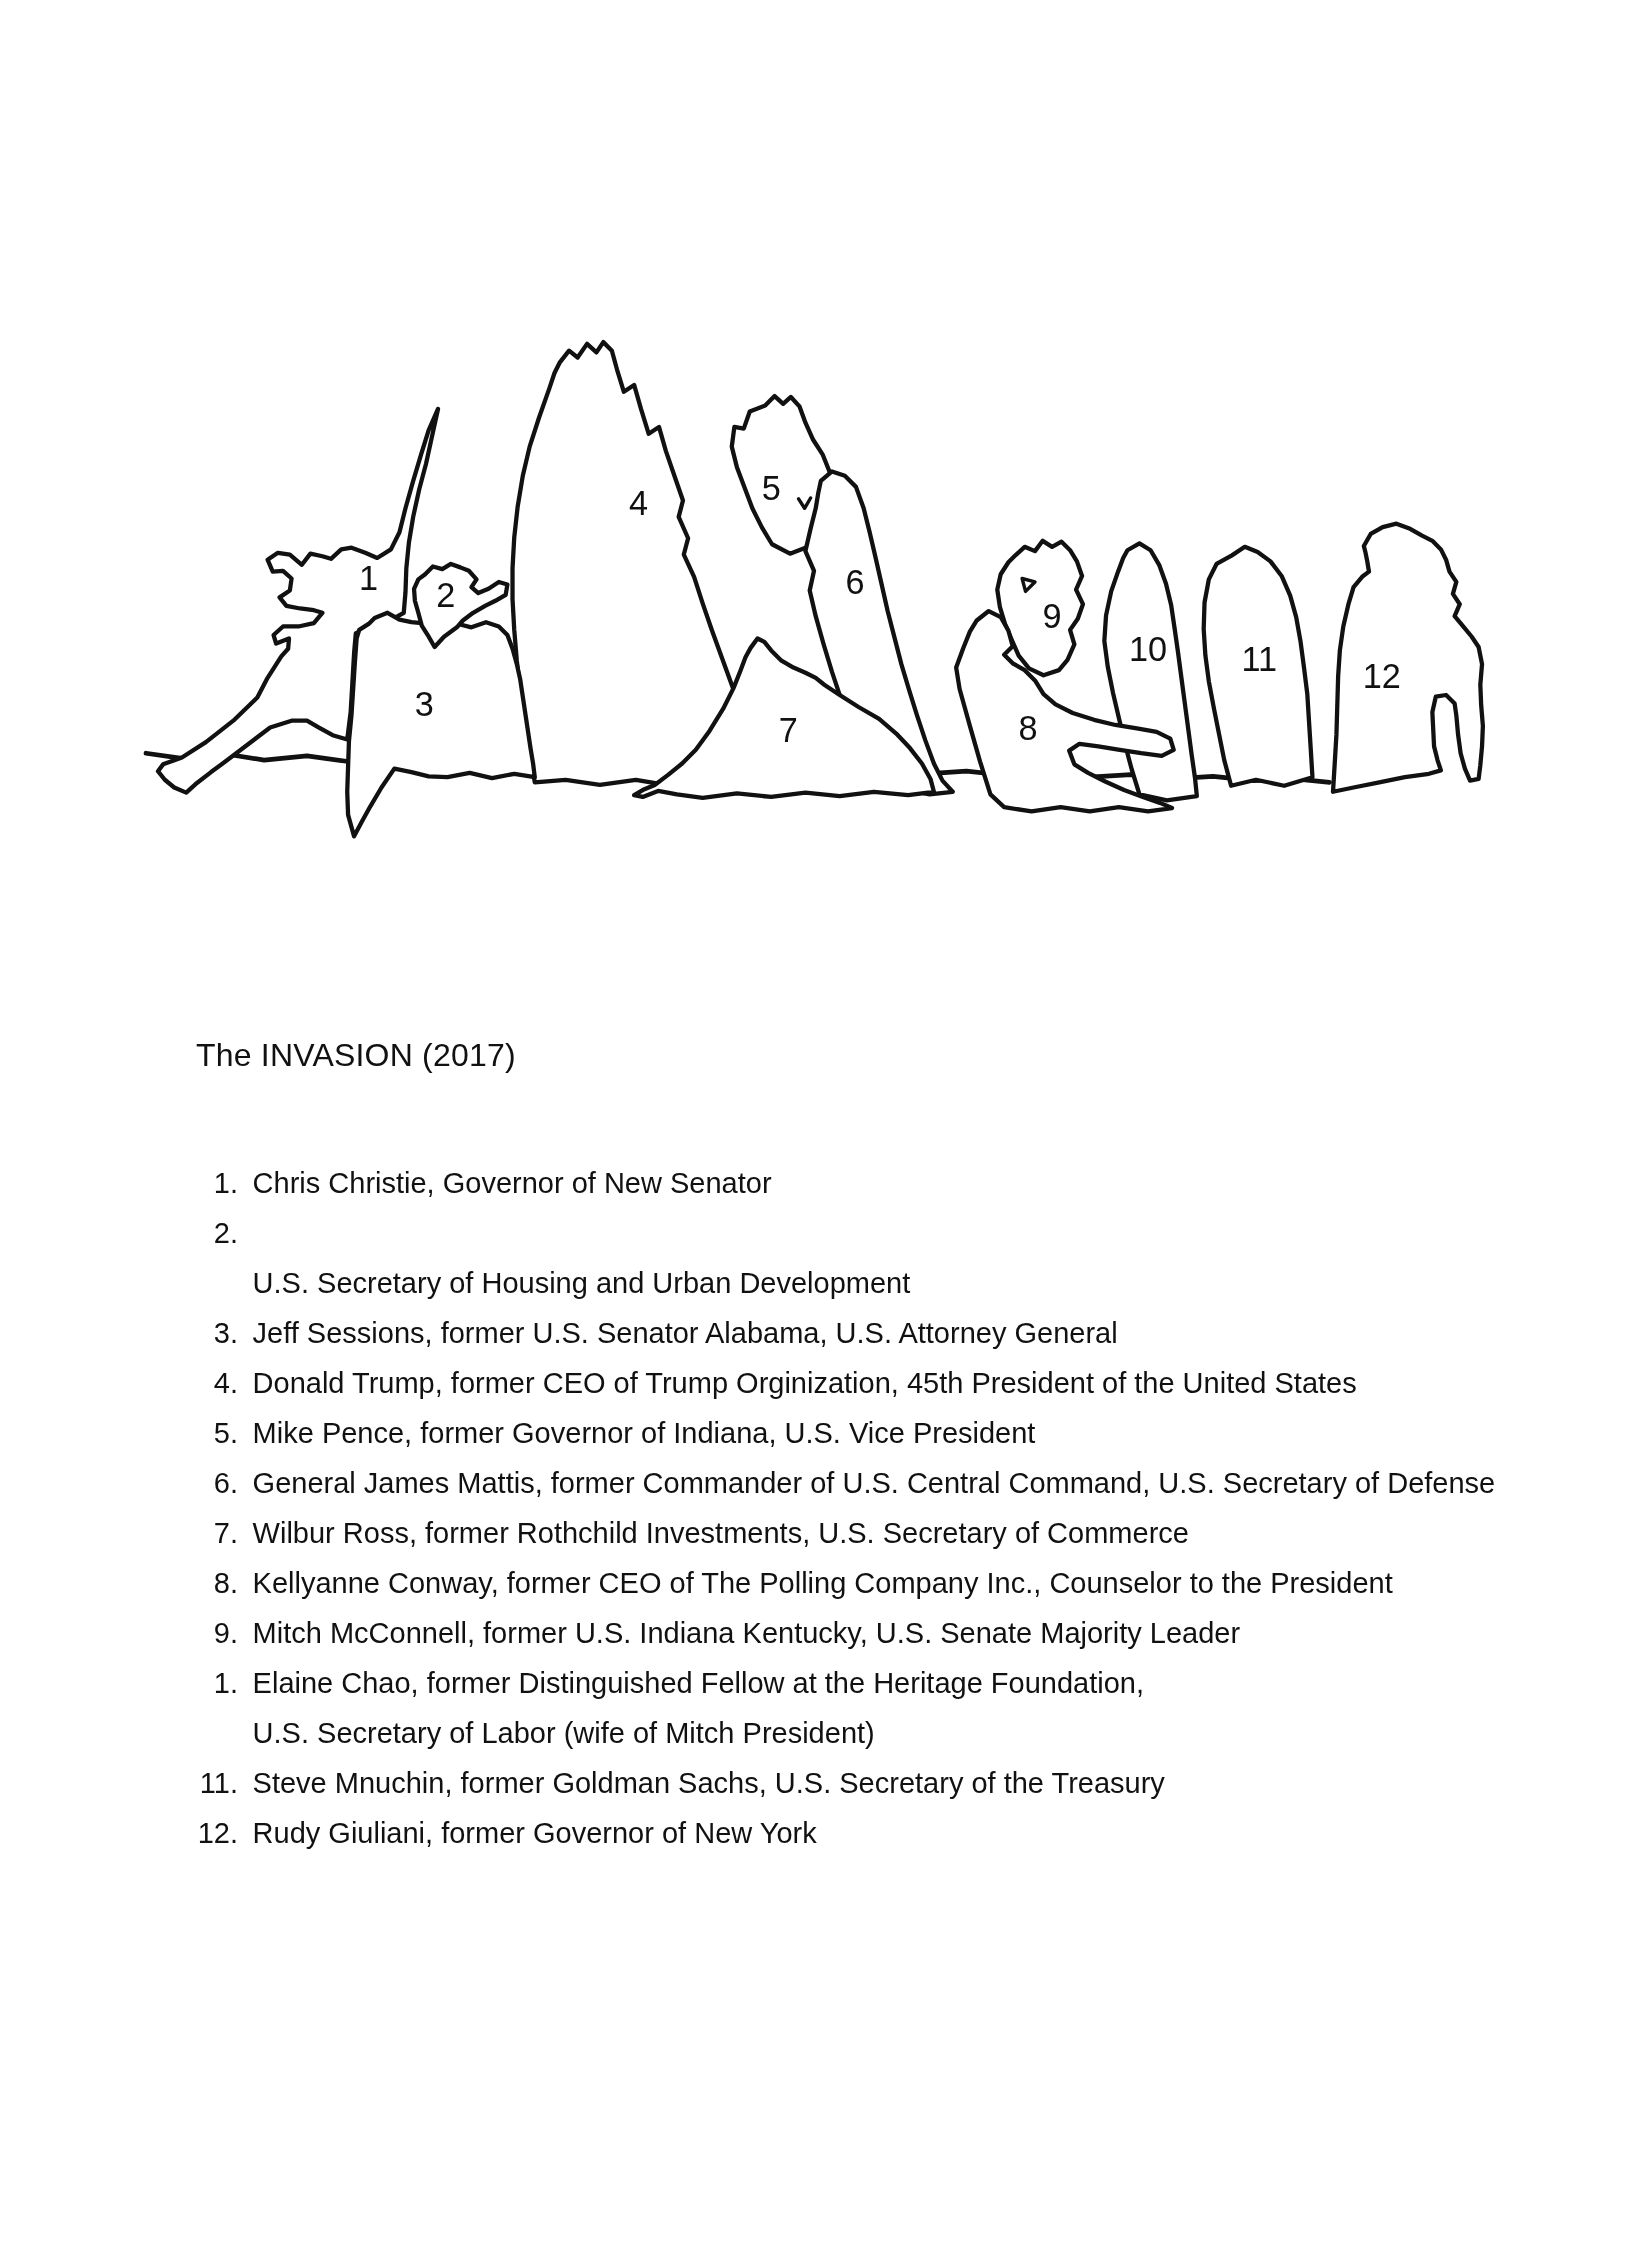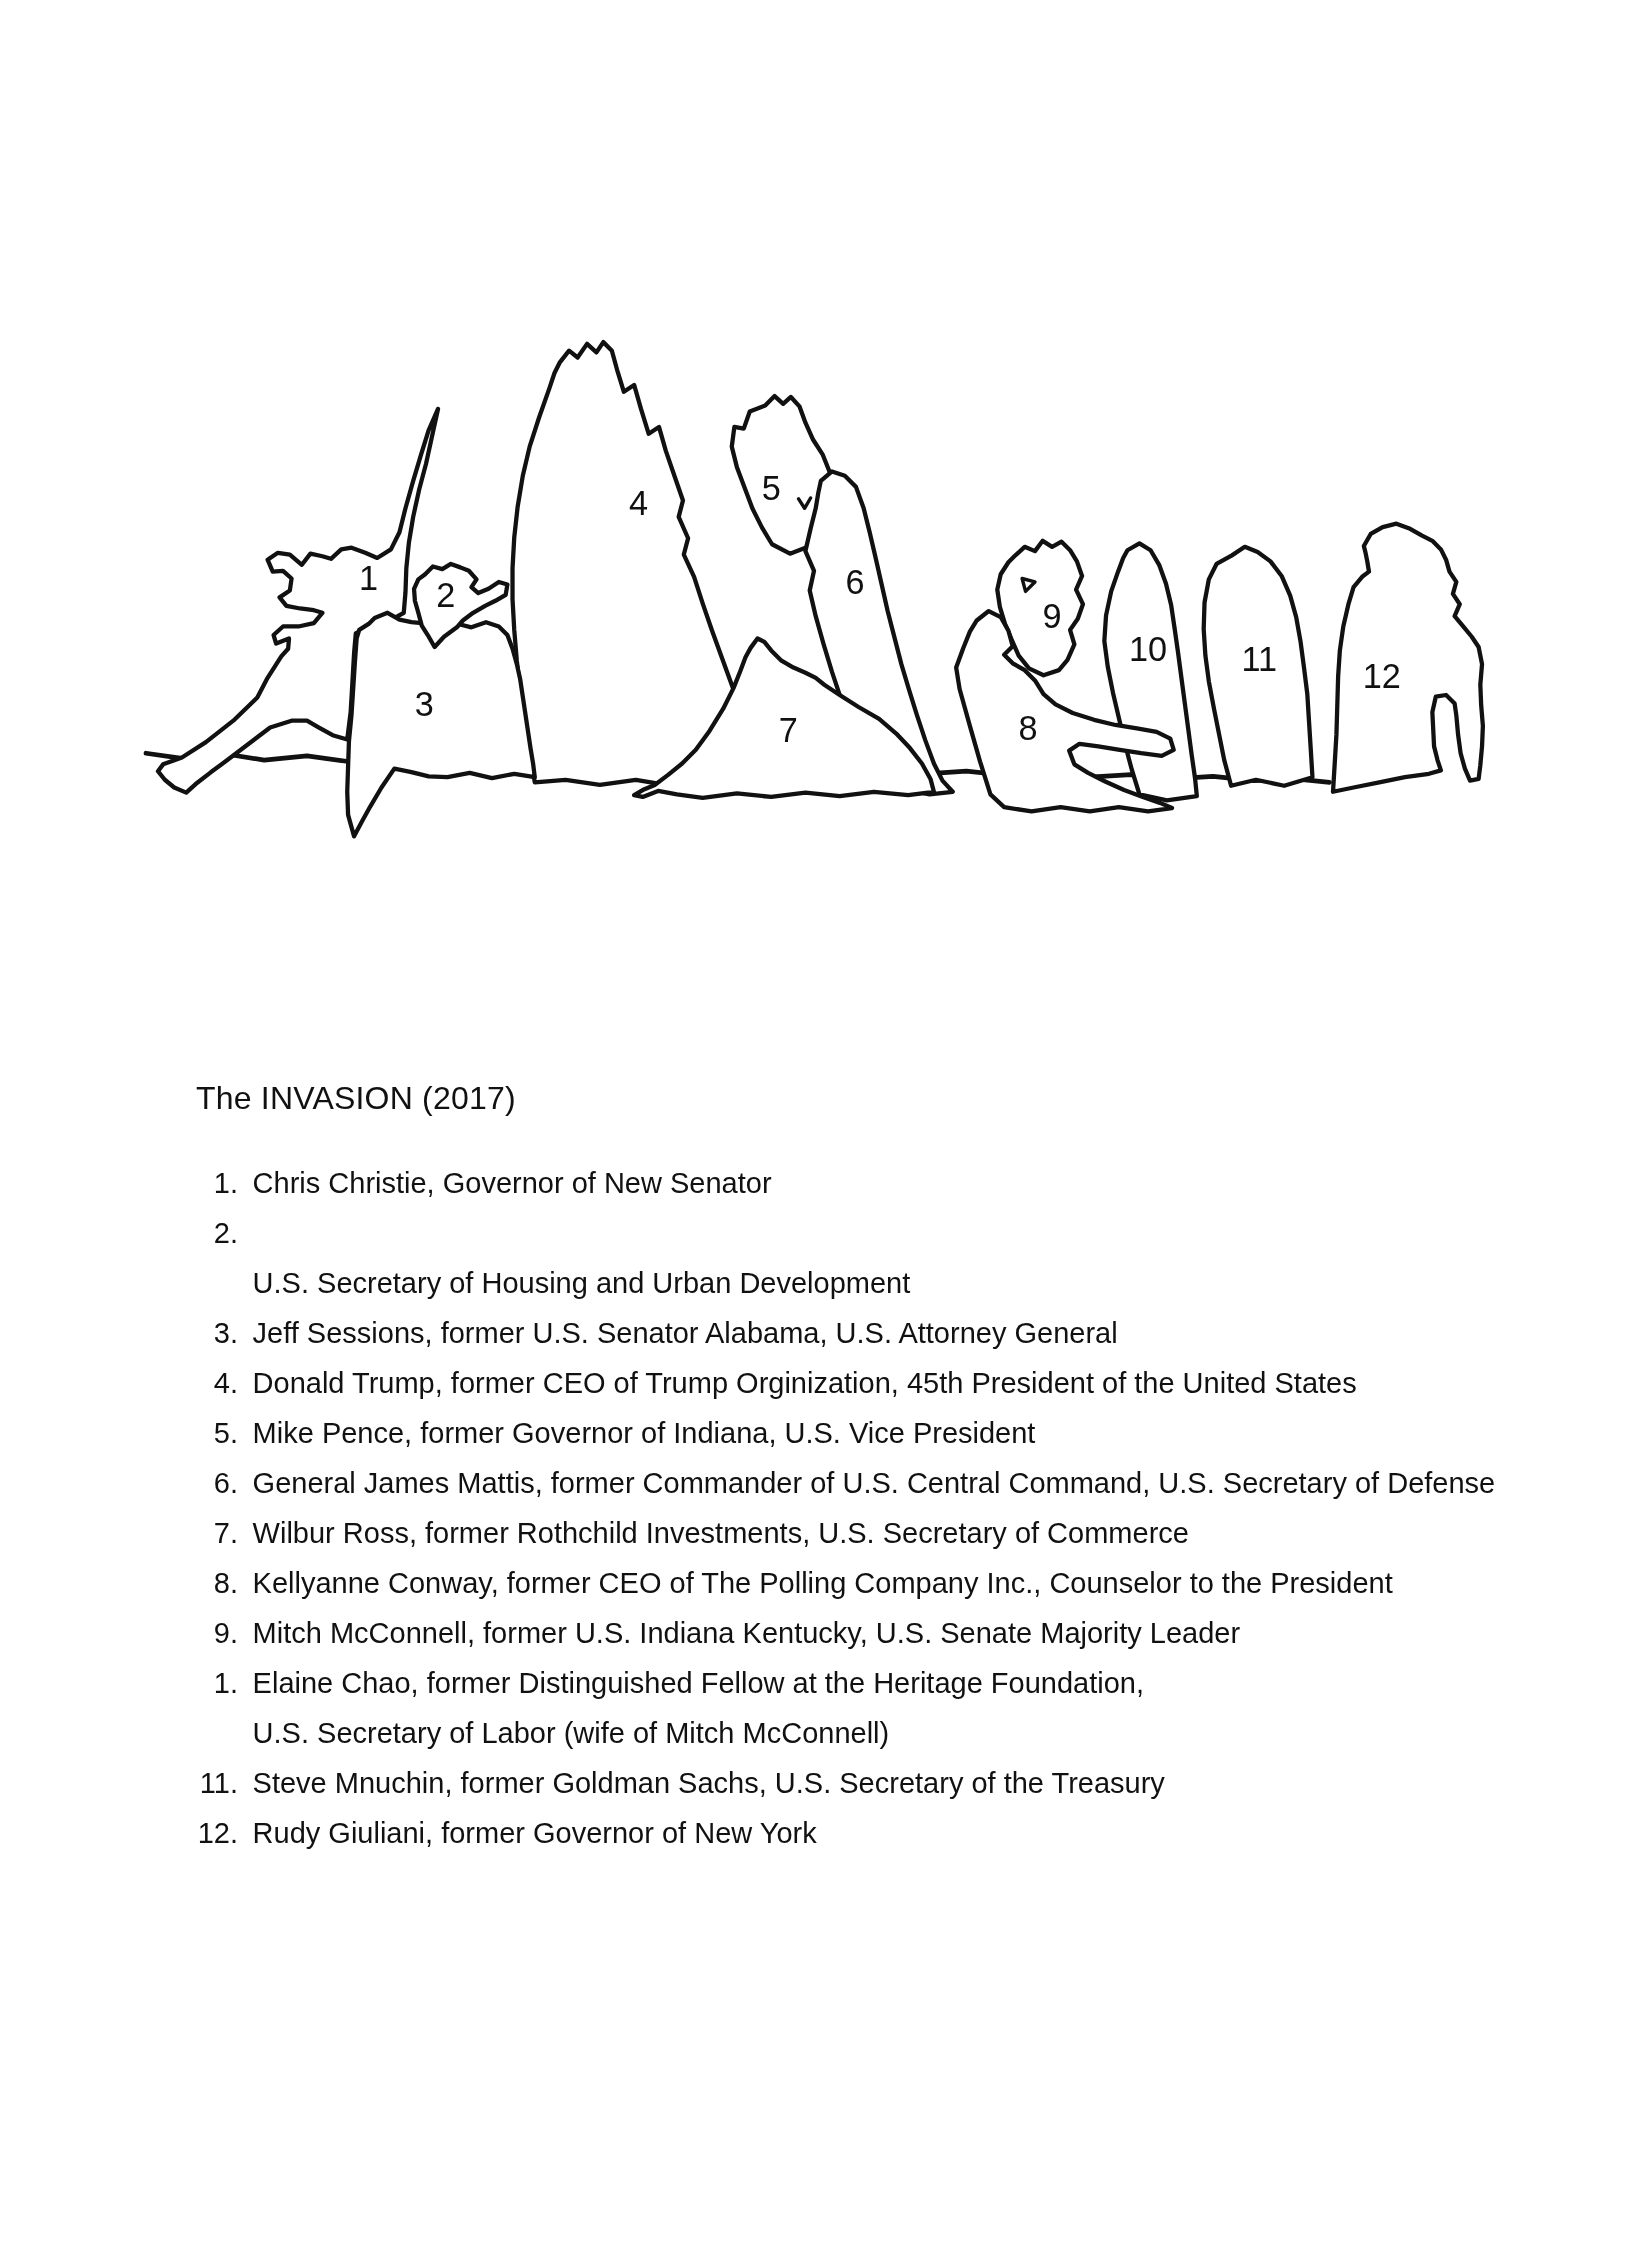--- a/index.html
+++ b/index.html
@@ -47,21 +47,21 @@
   }
   .fig-label {
     font-family: "Liberation Sans", sans-serif;
     font-size: 40px;
     fill: #111111;
     text-anchor: middle;
   }
   .title {
     position: absolute;
     left: 196px;
-    top: 1080px;
+    top: 1037px;
     font-size: 32px;
     font-weight: 400;
     letter-spacing: 0.2px;
   }
   .legend {
     position: absolute;
     left: 185px;
     top: 1158px;
     font-size: 29px;
     line-height: 50px;
@@ -172,21 +172,21 @@
     <div class="row">
       <span class="num">9.</span>
       <span class="txt">Mitch McConnell, former U.S. Indiana Kentucky, U.S. Senate Majority Leader</span>
     </div>
     <div class="row">
       <span class="num">1.</span>
       <span class="txt">Elaine Chao, former Distinguished Fellow at the Heritage Foundation,</span>
     </div>
     <div class="row">
       <span class="num"></span>
-      <span class="txt">U.S. Secretary of Labor (wife of Mitch McConnell)</span>
+      <span class="txt">U.S. Secretary of Labor (wife of Mitch President)</span>
     </div>
     <div class="row">
       <span class="num">11.</span>
       <span class="txt">Steve Mnuchin, former Goldman Sachs, U.S. Secretary of the Treasury</span>
     </div>
     <div class="row">
       <span class="num">12.</span>
       <span class="txt">Rudy Giuliani, former Governor of New York</span>
     </div>
   </div>

